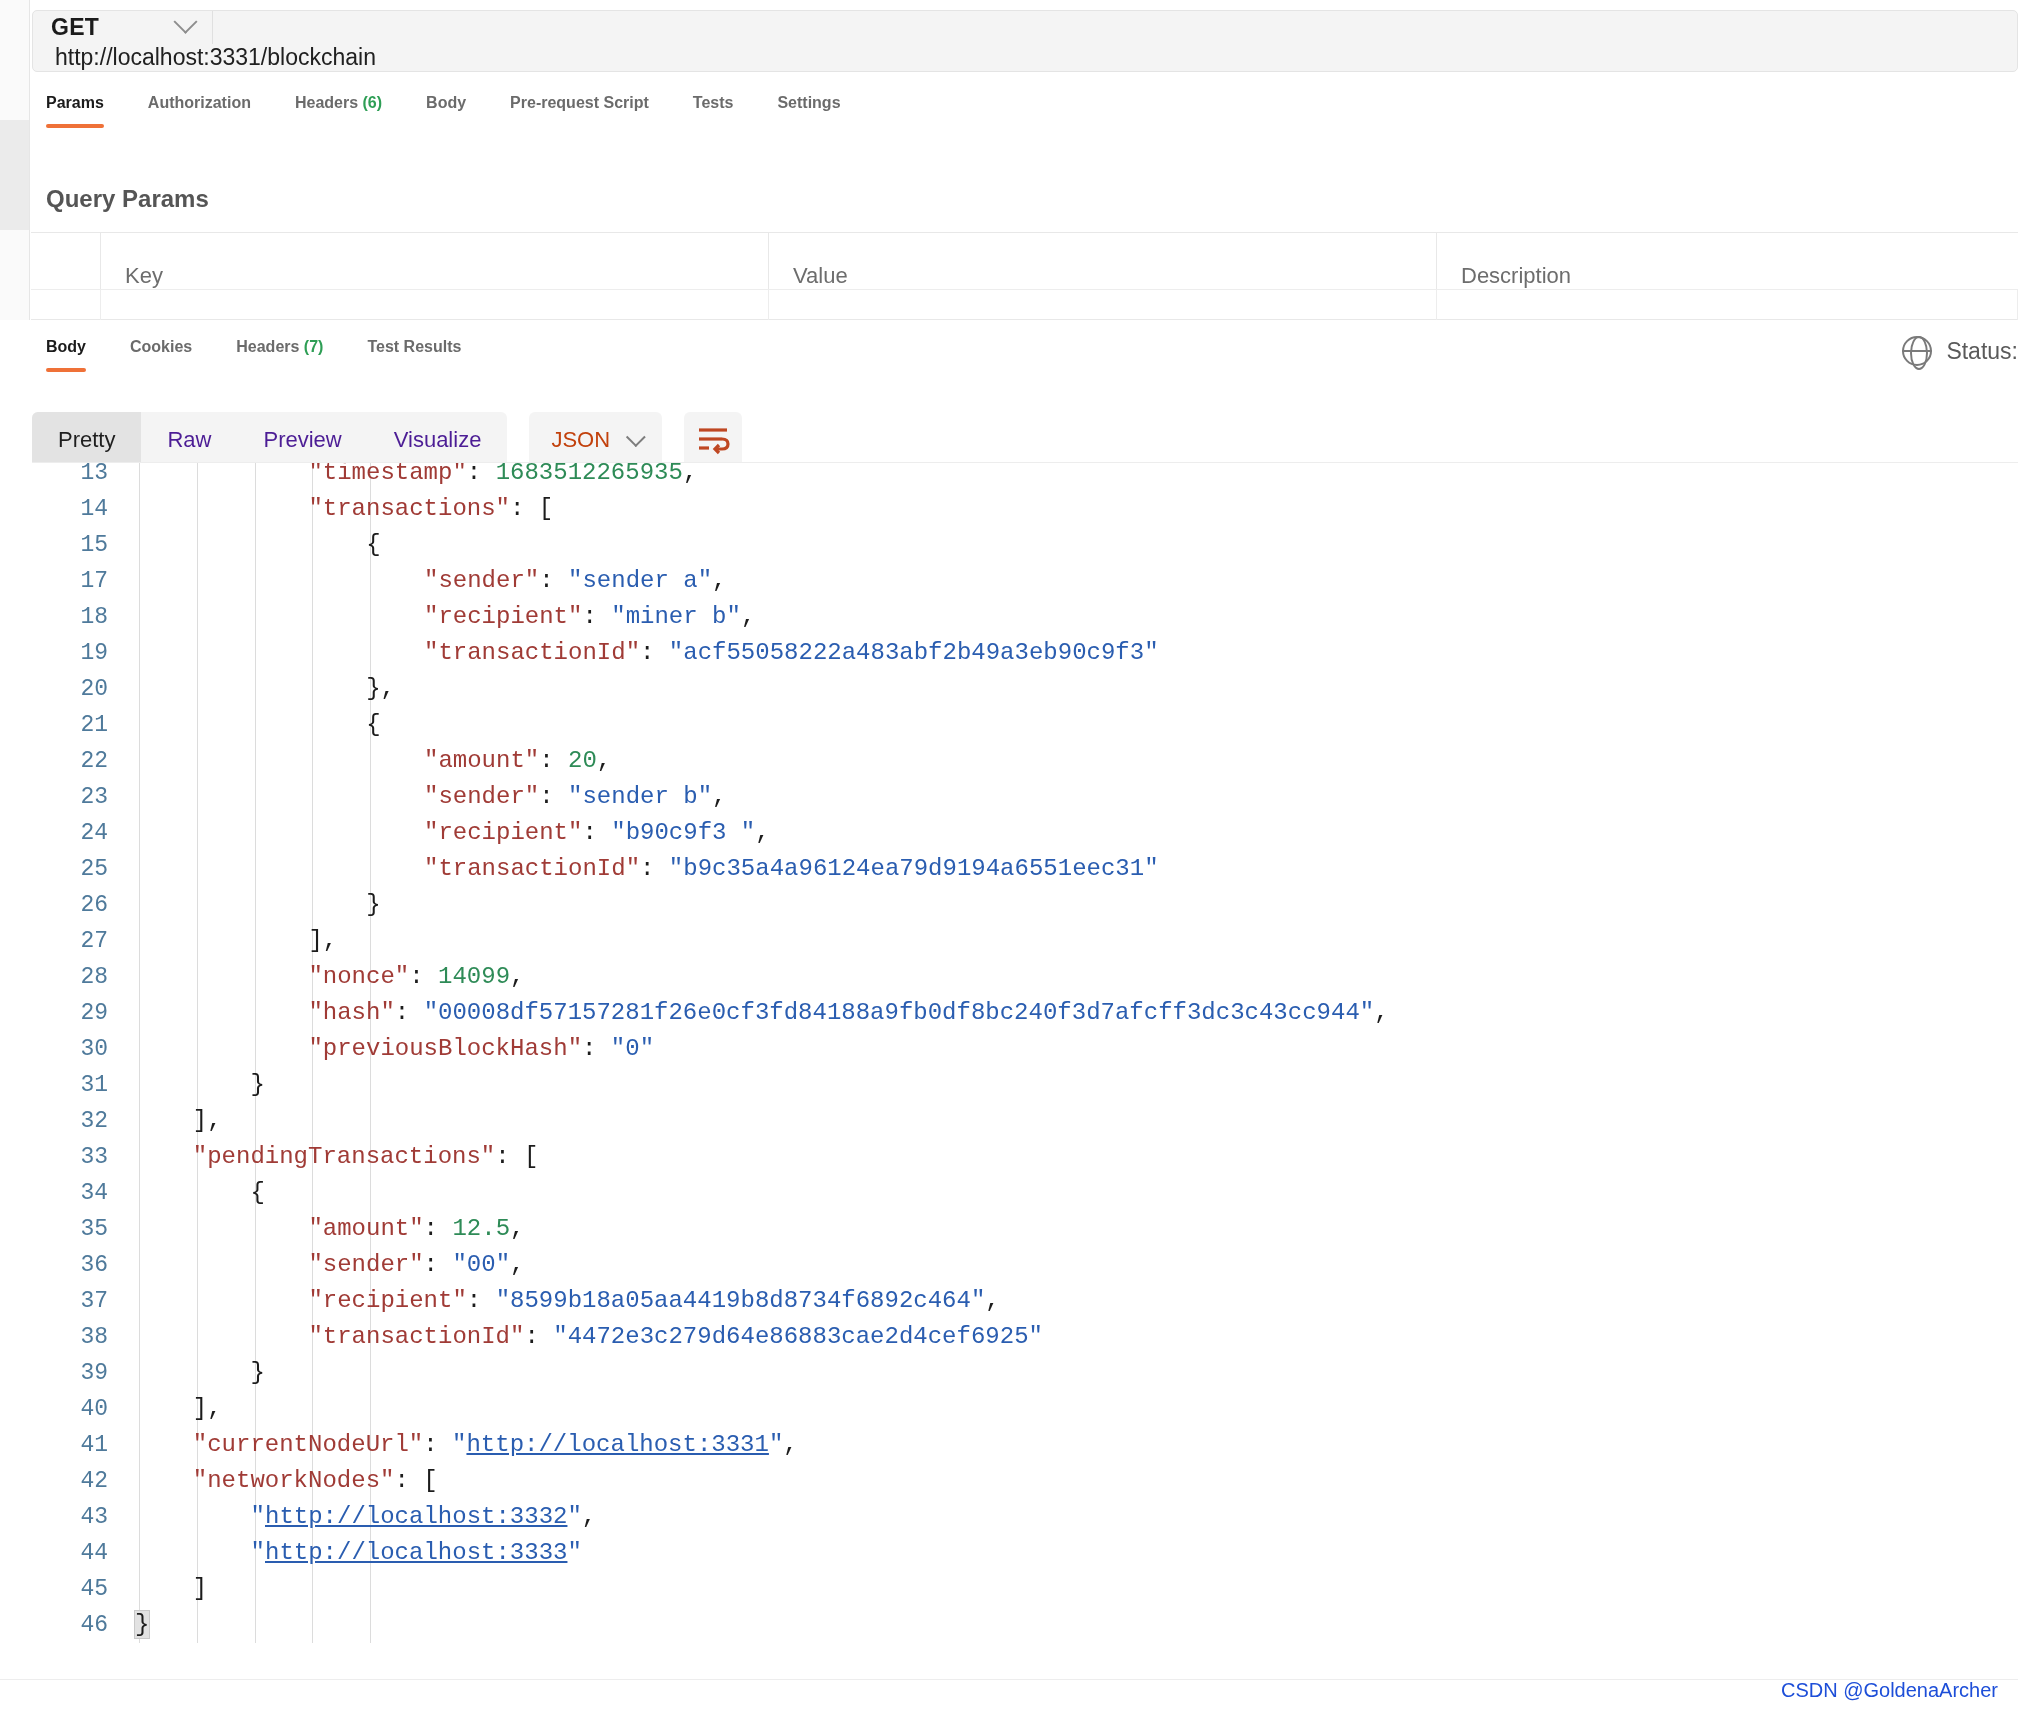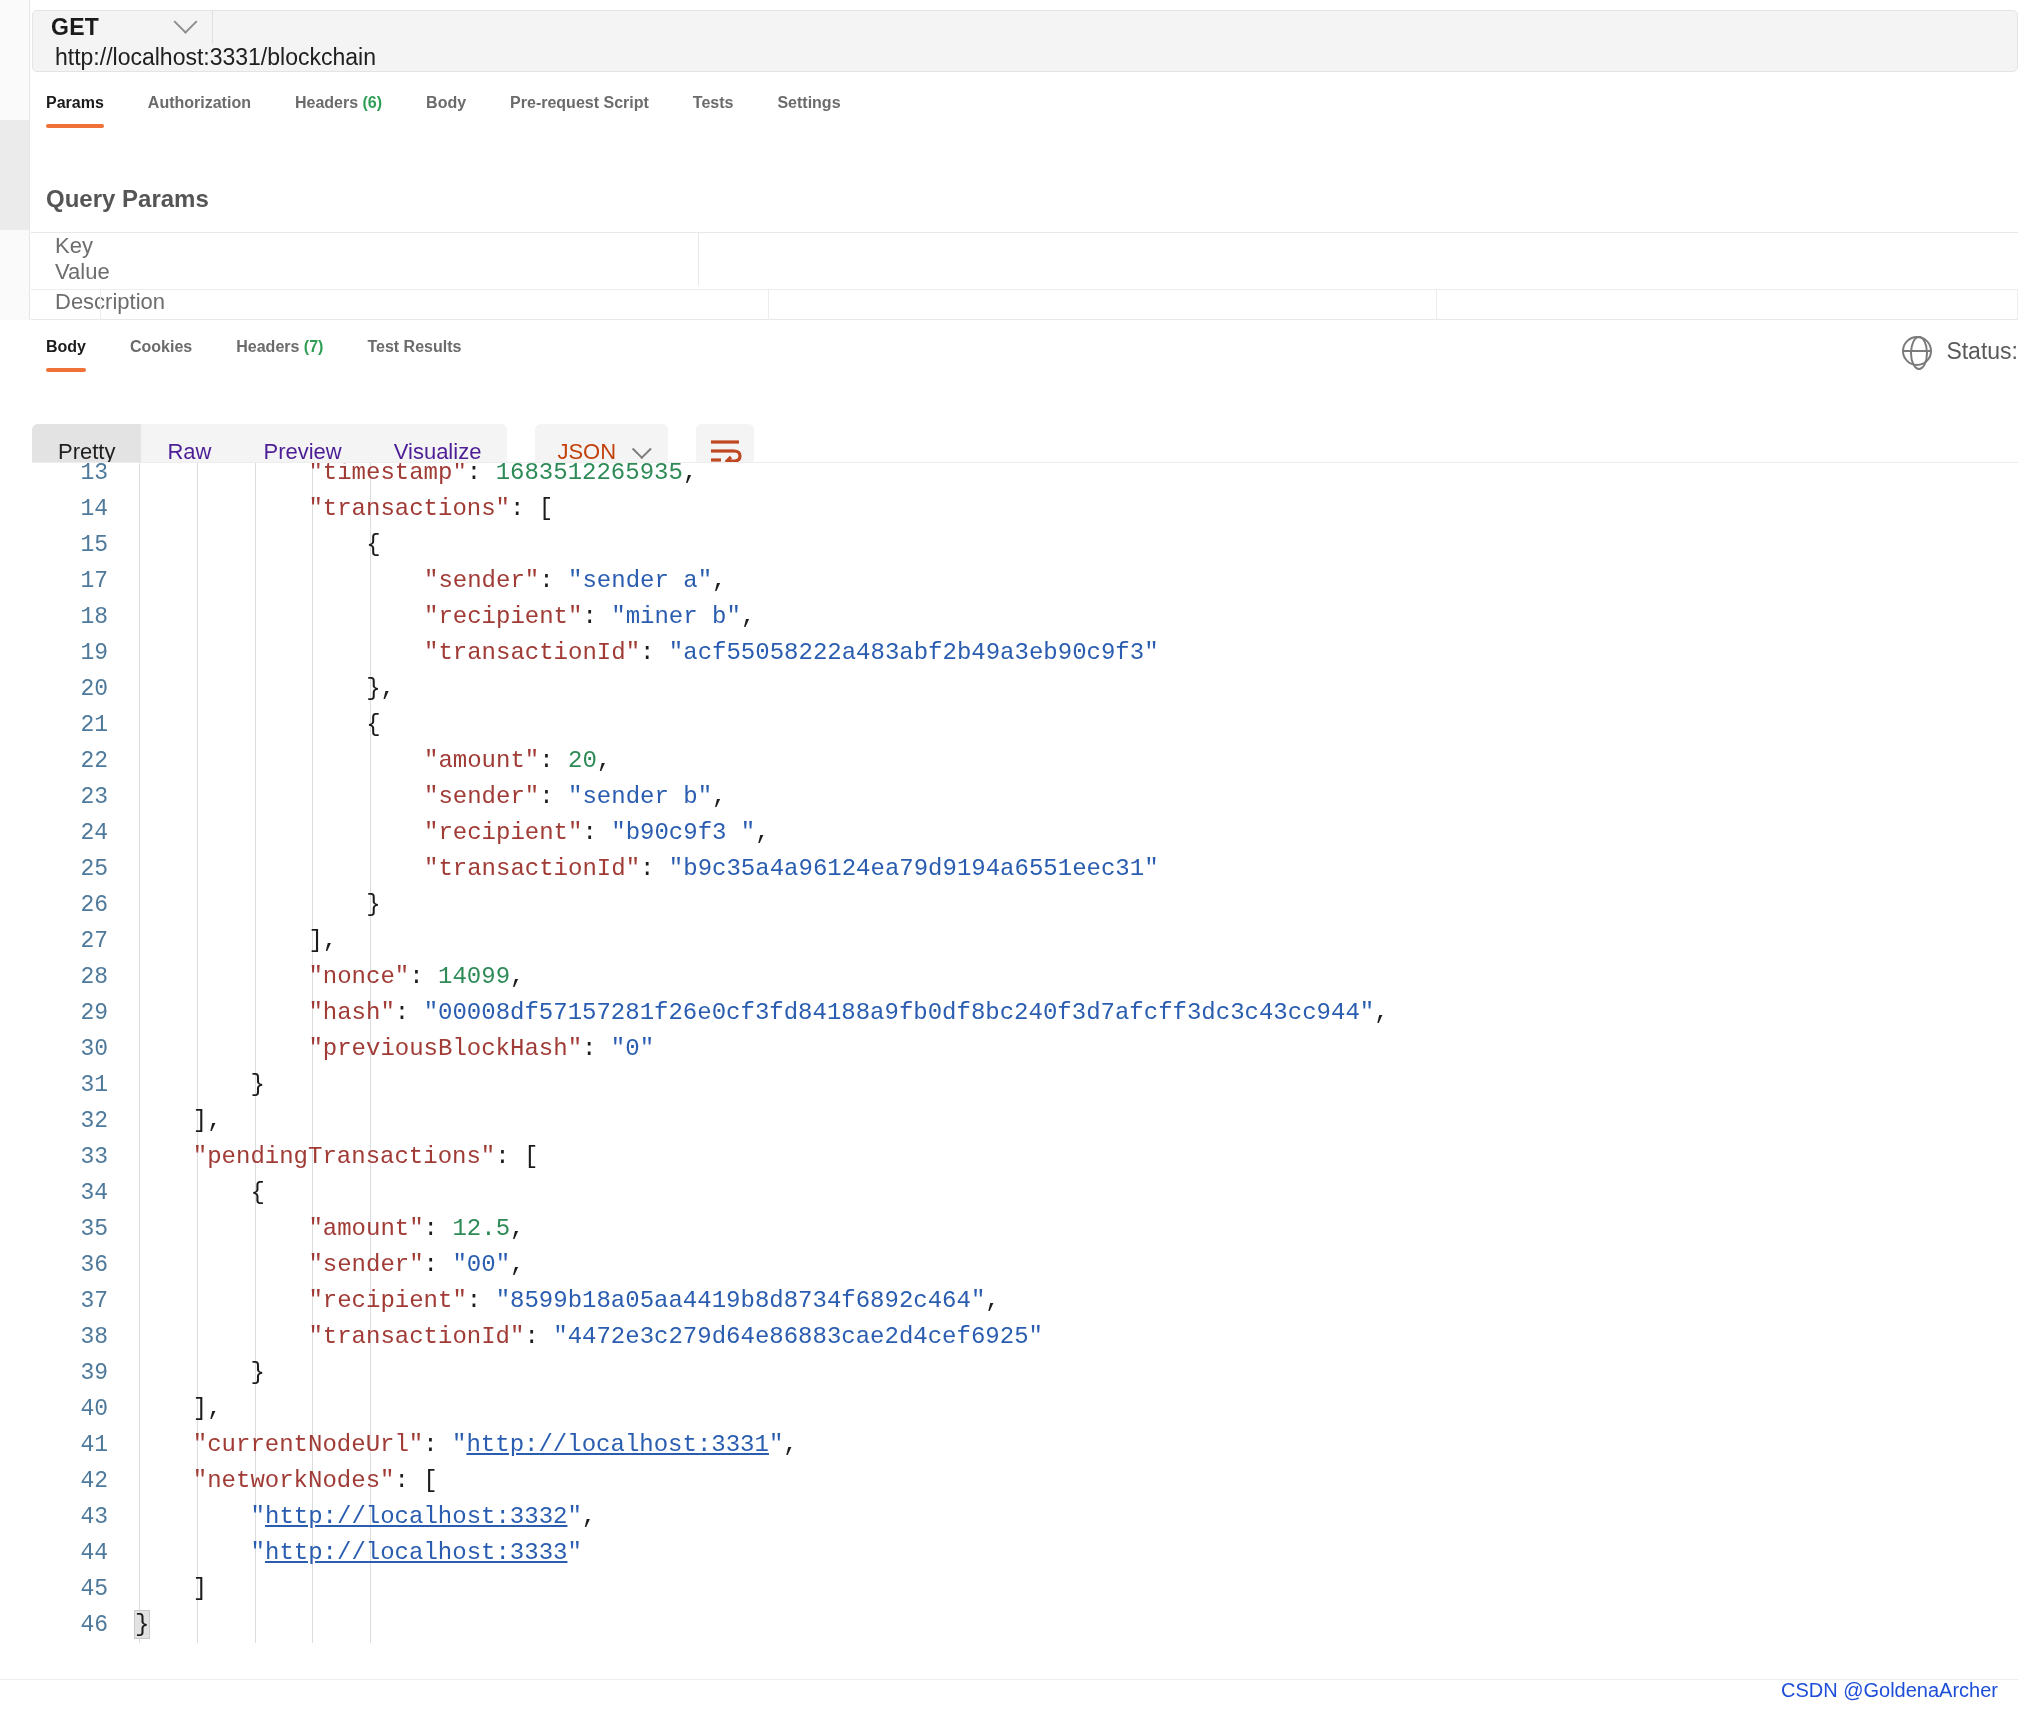--- a/index.html
+++ b/index.html
@@ -93,21 +93,20 @@
   }
 
   
   .ptable {
     position: absolute; left: 31px; top: 232px;
     width: 1987px; height: 88px;
     border-top: 1px solid #e8e8e8;
     border-bottom: 1px solid #e8e8e8;
     display: flex;
     background: #ffffff;
-    flex-direction: column;
   }
   .pcol {
     border-right: 1px solid #e8e8e8;
     display: flex; align-items: center;
     padding-left: 24px;
     font-size: 22px; color: #6d6d6d;
   }
   .pcol-check { width: 70px; padding: 0; }
   .pcol-key { width: 668px; }
   .pcol-value { width: 668px; }
@@ -144,22 +143,22 @@
   .globe::after {
     content: ""; position: absolute;
     left: -2px; top: 50%; margin-top: -1px;
     width: 30px; height: 0;
     border-top: 2px solid #7a7a7a;
   }
   .status-lbl { font-size: 23px; color: #5a5a5a; white-space: nowrap; }
 
   
   .body-toolbar {
-    position: absolute; left: 32px; top: 424px;
-    display: flex; align-items: center; gap: 28px;
+    position: absolute; left: 32px; top: 412px;
+    display: flex; align-items: center; gap: 22px;
   }
   .seg {
     display: flex; background: #f4f4f4;
     border-radius: 6px; overflow: hidden; height: 56px;
   }
   .seg-item {
     display: flex; align-items: center; justify-content: center;
     padding: 0 26px; font-size: 22px; color: #4c1d95;
     cursor: pointer; white-space: nowrap;
   }

